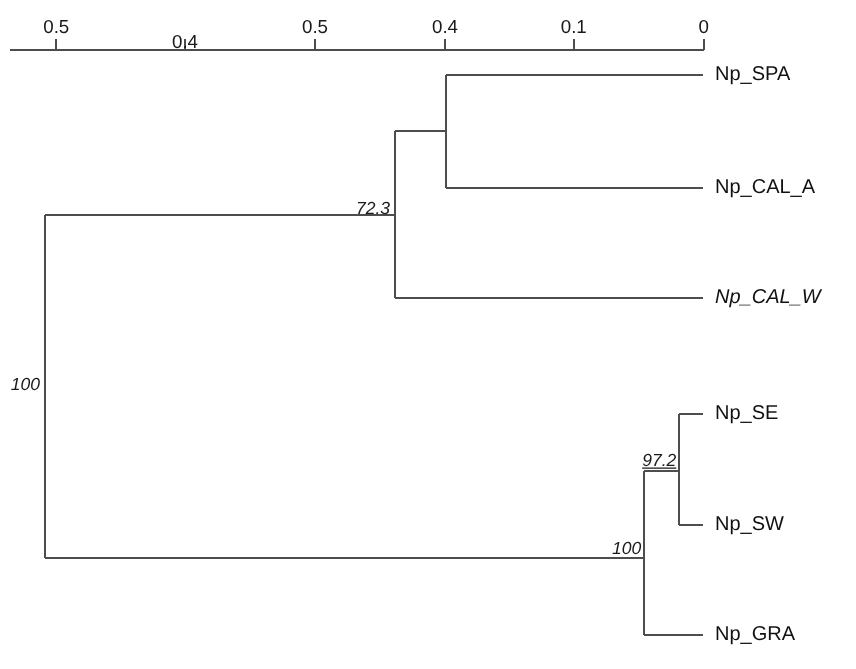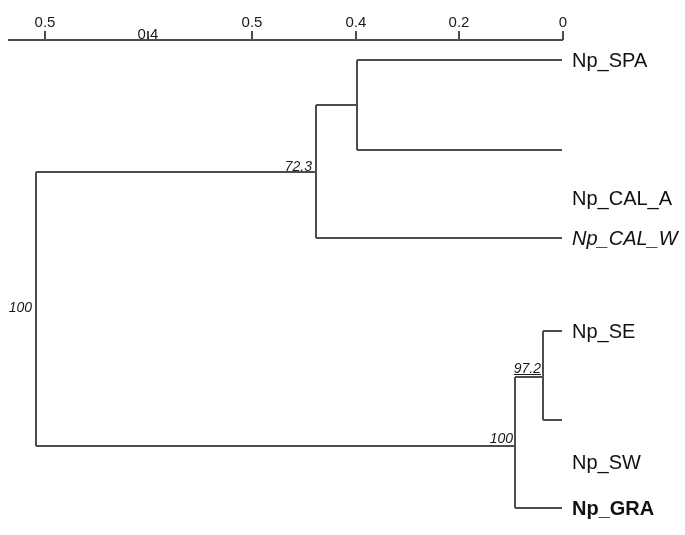--- a/index.html
+++ b/index.html
@@ -26,21 +26,21 @@
     position: absolute;
     font-size: 15px;
     color: #1a1a1a;
     text-align: center;
     white-space: nowrap;
     transform: translateX(-50%);
     line-height: 1;
   }
   .taxon-label {
     position: absolute;
-    font-size: 20px;
+    font-size: 16px;
     color: #111111;
     white-space: nowrap;
     line-height: 1;
     transform: translateY(-50%);
   }
   .support-label {
     position: absolute;
     font-size: 14px;
     font-style: italic;
     color: #1a1a1a;
@@ -102,30 +102,30 @@
         <line x1="543" y1="331" x2="562" y2="331" class="branch"></line>
         <line x1="543" y1="420" x2="562" y2="420" class="branch"></line>
       </g>
   </svg>
 
   <div id="tick-label-layer">
       <div class="tick-label" style="left: 45px; top: 14px;">0.5</div>
       <div class="tick-label" style="left: 148px; top: 26px;">0.4</div>
       <div class="tick-label" style="left: 252px; top: 14px;">0.5</div>
       <div class="tick-label" style="left: 356px; top: 14px;">0.4</div>
-      <div class="tick-label" style="left: 459px; top: 14px;">0.2</div>
+      <div class="tick-label" style="left: 459px; top: 14px;">0.1</div>
       <div class="tick-label" style="left: 563px; top: 14px;">0</div>
     </div>
   <div id="taxon-label-layer">
       <div class="taxon-label" style="left: 572px; top: 60px;">Np_SPA</div>
-      <div class="taxon-label" style="left: 572px; top: 150px; margin-top: 48px;">Np_CAL_A</div>
+      <div class="taxon-label" style="left: 572px; top: 150px;">Np_CAL_A</div>
       <div class="taxon-label" style="left: 572px; top: 238px; font-style: italic;">Np_CAL_W</div>
       <div class="taxon-label" style="left: 572px; top: 331px; text-align: center;">Np_SE</div>
-      <div class="taxon-label" style="left: 572px; top: 420px; margin-top: 42px;">Np_SW</div>
-      <div class="taxon-label" style="left: 572px; top: 508px; font-weight: bold;">Np_GRA</div>
+      <div class="taxon-label" style="left: 572px; top: 420px;">Np_SW</div>
+      <div class="taxon-label" style="left: 572px; top: 508px;">Np_GRA</div>
     </div>
   <div id="support-label-layer">
       <div class="support-label" style="left: 32px; top: 307px;">100</div>
       <div class="support-label" style="left: 312px; top: 166px;">72.3</div>
       <div class="support-label" style="left: 513px; top: 438px;">100</div>
       <div class="support-label" style="left: 541px; top: 368px; text-decoration: underline;">97.2</div>
     </div>
 
 </div>
 

